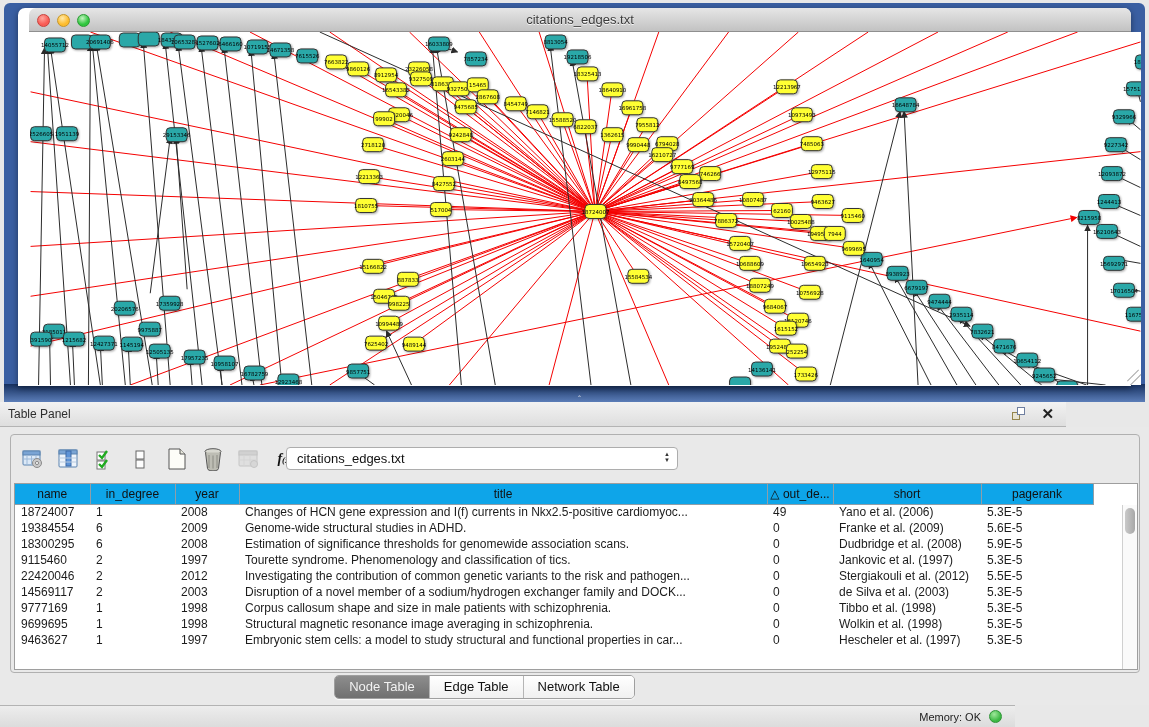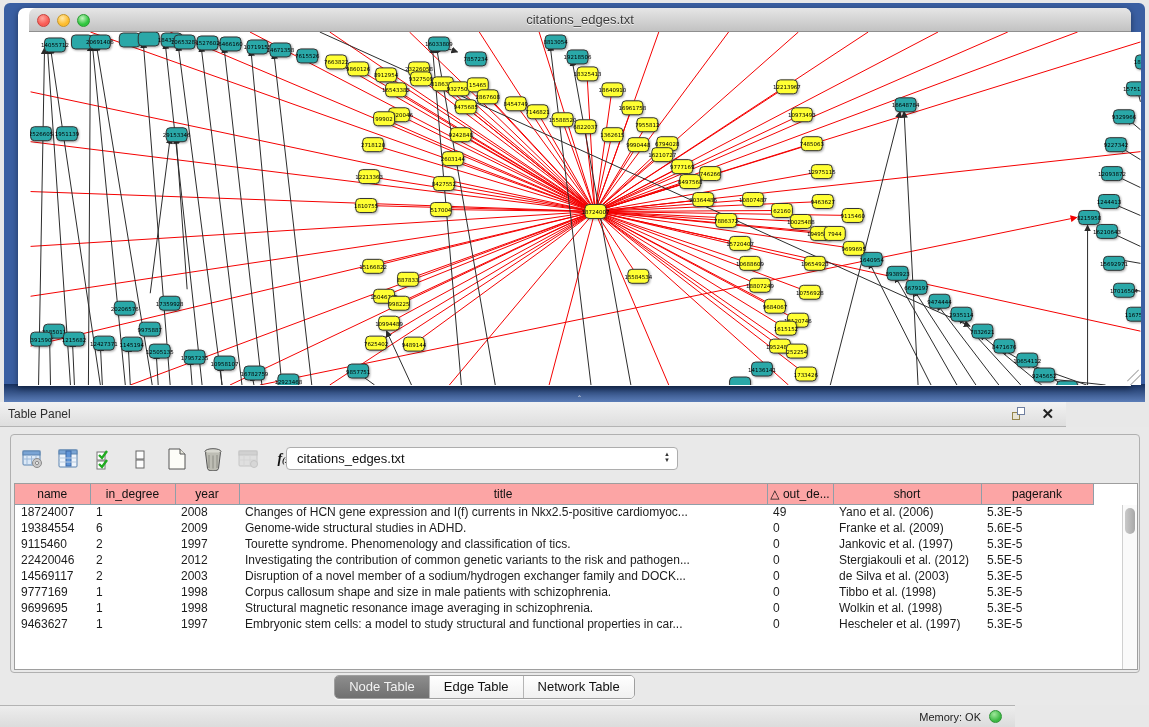--- a/index.html
+++ b/index.html
@@ -46,21 +46,21 @@
   .tool.dis { opacity:.45; }
   .fx { font-size:14px; font-style:italic; font-family:"Liberation Serif", serif; font-weight:bold; color:#111; }
   .fx small { font-size:9px; }
   .combo { position:absolute; left:275px; top:12px; width:392px; height:23px; background:#fff;
            border:1px solid #adadad; border-radius:4px; font-size:13px; color:#111;
            padding:3px 24px 0 10px; cursor:pointer; }
   .combo .arrows { position:absolute; right:7px; top:3px; font-size:6px; line-height:6px; color:#333; letter-spacing:0; }
 
   .tblwrap { position:absolute; left:3px; top:48px; width:1124px; height:187px; background:#fff; border:1px solid #9e9e9e; overflow:hidden; }
   table.grid { border-collapse:collapse; table-layout:fixed; width:1095px; font-size:12px; }
-  table.grid th { height:20px; background:#fca5a5; border:1px solid #8f9ea8; border-top:none;
+  table.grid th { height:20px; background:#0ea5e9; border:1px solid #8f9ea8; border-top:none;
                   font-weight:normal; color:#111; text-align:center; overflow:hidden; white-space:nowrap; }
   table.grid th:first-child { border-left:none; }
   table.grid td { height:16px; padding:0 0 0 6px; color:#1c1c1c; white-space:nowrap; overflow:hidden; }
   .vscroll { position:absolute; right:0; top:21px; bottom:0; width:15px; background:#fafafa; border-left:1px solid #d0d0d0; }
   .vthumb { position:absolute; left:2px; top:3px; width:10px; height:26px; border-radius:5px;
             background:linear-gradient(90deg,#c9c9c9,#a8a8a8); }
 
   .tabbar { left:0; top:675px; width:958px; height:24px; text-align:center; }
   .seg { display:inline-flex; border:1px solid #9f9f9f; border-radius:5px; overflow:hidden;
          box-shadow:0 1px 1px rgba(255,255,255,.8); }
@@ -878,20 +878,30 @@
             <td>19384554</td>
             <td>6</td>
             <td>2009</td>
             <td>Genome-wide structural studies in ADHD.</td>
             <td>0</td>
             <td>Franke et al. (2009)</td>
             <td>5.6E-5</td>
             <td></td>
           </tr>
           <tr>
+            <td>18300295</td>
+            <td>6</td>
+            <td>2008</td>
+            <td>Estimation of significance thresholds for genomewide association scans.</td>
+            <td>0</td>
+            <td>Dudbridge et al. (2008)</td>
+            <td>5.9E-5</td>
+            <td></td>
+          </tr>
+          <tr>
             <td>9115460</td>
             <td>2</td>
             <td>1997</td>
             <td>Tourette syndrome. Phenomenology and classification of tics.</td>
             <td>0</td>
             <td>Jankovic et al. (1997)</td>
             <td>5.3E-5</td>
             <td></td>
           </tr>
           <tr>

